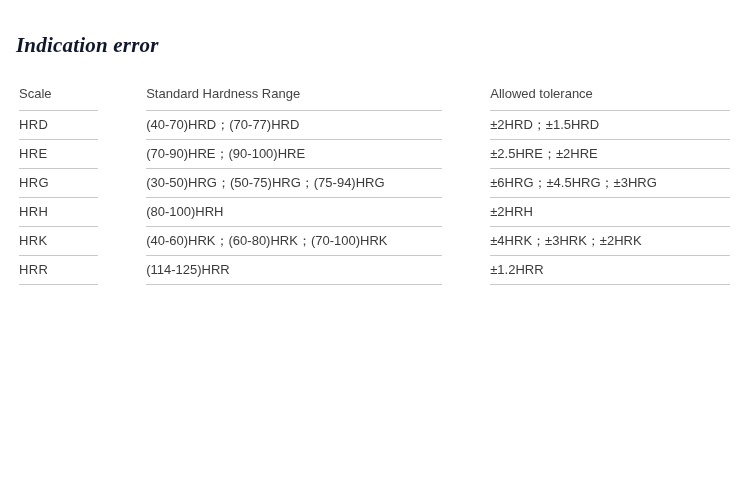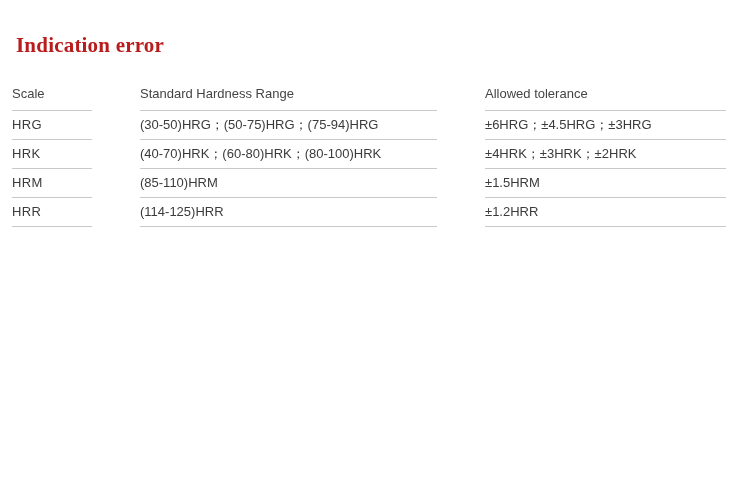--- a/index.html
+++ b/index.html
@@ -20,26 +20,27 @@
     height: 478px;
     box-sizing: border-box;
   }
   .title {
     position: absolute;
     left: 16px;
     top: 33px;
     font-family: "Liberation Serif", serif;
     font-weight: bold;
     font-size: 21px;
-    color: #b91c1c;
+    color: #0f172a;
     letter-spacing: 0.2px;
+    font-style: italic;
   }
   table.spec {
     position: absolute;
-    left: 12px;
+    left: 19px;
     top: 80px;
     border-collapse: collapse;
     table-layout: fixed;
   }
   table.spec col.c1 { width: 128px; }
   table.spec col.c2 { width: 345px; }
   table.spec col.c3 { width: 261px; }
 
   table.spec th, table.spec td {
     text-align: left;
@@ -93,49 +94,71 @@
           <div class="cell">Standard Hardness Range</div>
         </th>
         <th class="col3 head">
           <div class="cell">Allowed tolerance</div>
         </th>
       </tr>
     </thead>
     <tbody>
       <tr>
         <td class="col1">
+            <div class="cell scale-label">HRD</div>
+          </td>
+        <td class="col2">
+            <div class="cell">(40-70)HRD；(70-77)HRD</div>
+          </td>
+        <td class="col3">
+            <div class="cell">±2HRD；±1.5HRD</div>
+          </td>
+      </tr>
+      <tr>
+        <td class="col1">
+            <div class="cell scale-label">HRE</div>
+          </td>
+        <td class="col2">
+            <div class="cell">(70-90)HRE；(90-100)HRE</div>
+          </td>
+        <td class="col3">
+            <div class="cell">±2.5HRE；±2HRE</div>
+          </td>
+      </tr>
+      <tr>
+        <td class="col1">
             <div class="cell scale-label">HRG</div>
           </td>
         <td class="col2">
             <div class="cell">(30-50)HRG；(50-75)HRG；(75-94)HRG</div>
           </td>
         <td class="col3">
             <div class="cell">±6HRG；±4.5HRG；±3HRG</div>
           </td>
       </tr>
       <tr>
         <td class="col1">
-            <div class="cell scale-label">HRK</div>
+            <div class="cell scale-label">HRH</div>
           </td>
         <td class="col2">
-            <div class="cell">(40-70)HRK；(60-80)HRK；(80-100)HRK</div>
+            <div class="cell">(80-100)HRH</div>
           </td>
         <td class="col3">
-            <div class="cell">±4HRK；±3HRK；±2HRK</div>
+            <div class="cell">±2HRH</div>
           </td>
       </tr>
       <tr>
         <td class="col1">
-            <div class="cell scale-label">HRM</div>
+            <div class="cell scale-label">HRK</div>
           </td>
         <td class="col2">
-            <div class="cell">(85-110)HRM</div>
+            <div class="cell">(40-60)HRK；(60-80)HRK；(70-100)HRK</div>
           </td>
         <td class="col3">
-            <div class="cell">±1.5HRM</div>
+            <div class="cell">±4HRK；±3HRK；±2HRK</div>
           </td>
       </tr>
       <tr>
         <td class="col1">
             <div class="cell scale-label">HRR</div>
           </td>
         <td class="col2">
             <div class="cell">(114-125)HRR</div>
           </td>
         <td class="col3">

